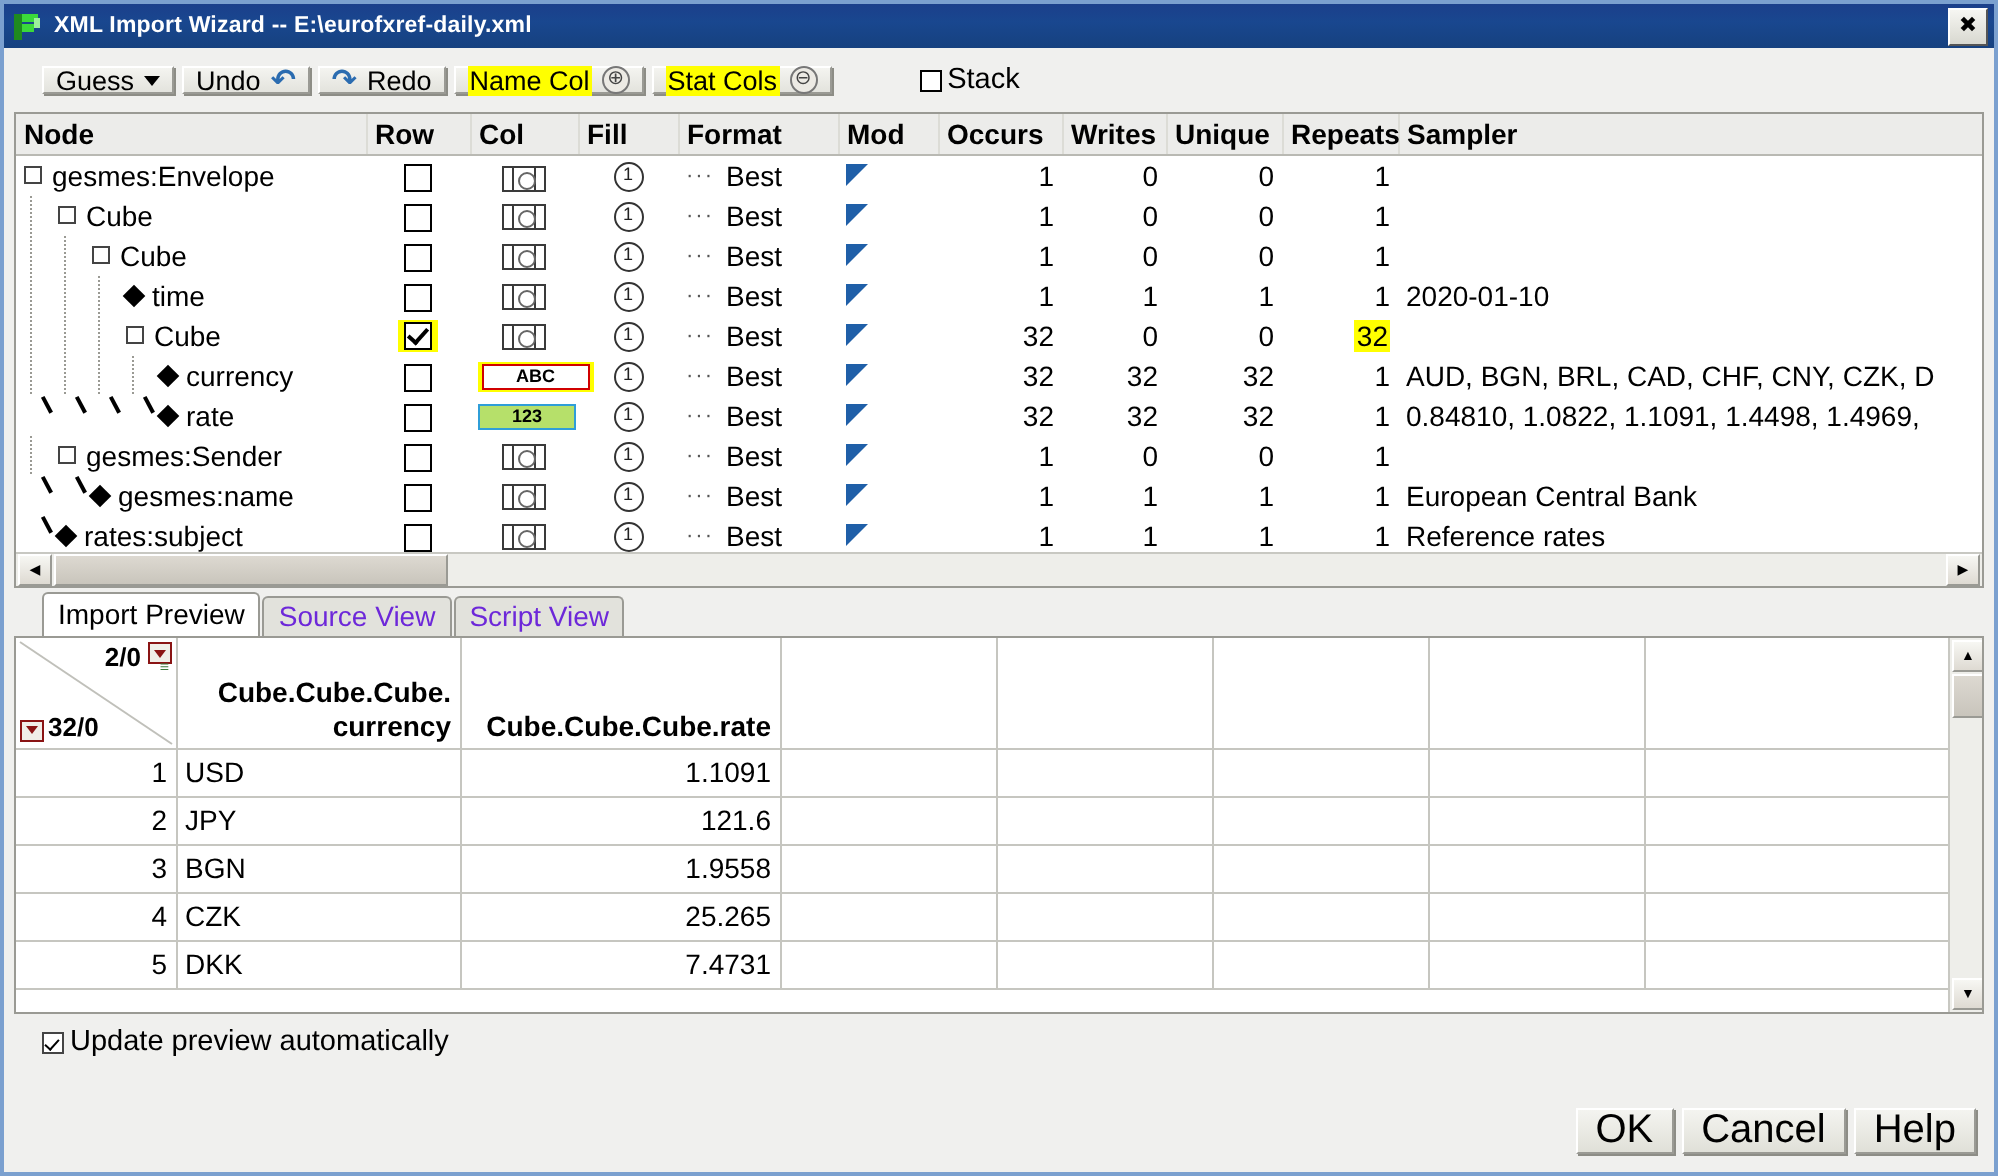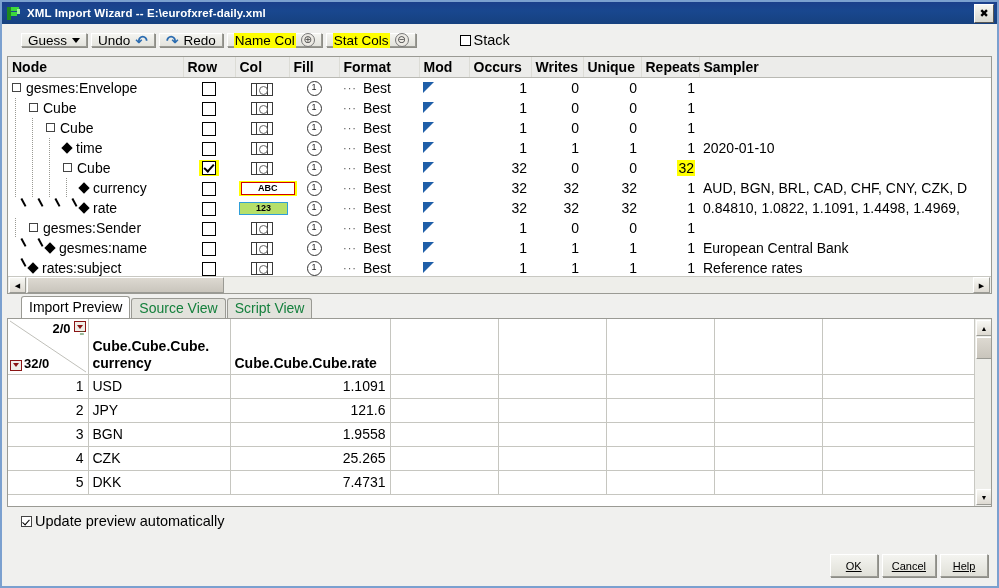--- a/index.html
+++ b/index.html
@@ -172,21 +172,21 @@
     height:14px;background:linear-gradient(to bottom,#ddd9d1,#c9c5bc);
     border:1px solid #9a9a94;border-top-color:#fff;border-left-color:#fff;
     width:195px;flex:none;cursor:pointer;
   }
   .sb-track{flex:1;height:14px;}
   
   .tabs{display:flex;align-items:flex-end;padding:5px 0 0 19px;height:24px;box-sizing:border-box;}
   .tab{
     height:20px;box-sizing:border-box;padding:1px 7px 0 7px;
     font-size:14px;border:1px solid #9a9a94;border-bottom:none;
-    background:#e2e2dc;color:#15803d;margin-right:1px;cursor:pointer;
+    background:#e2e2dc;color:#6d28d9;margin-right:1px;cursor:pointer;
     border-radius:3px 3px 0 0;line-height:17px;
   }
   .tab.active{background:#fff;color:#000;height:22px;line-height:19px;}
   
   .gridwrap{
     margin:0 5px;border:1px solid #9a9a94;background:#fff;
     height:189px;box-sizing:border-box;position:relative;overflow:hidden;
   }
   table.preview{border-collapse:collapse;table-layout:fixed;width:981px;}
   table.preview td,table.preview th{
@@ -196,21 +196,21 @@
   }
   .g-corner{width:80px;position:relative;padding:0 !important;height:55px !important;}
   .g-c1{width:142px;}
   .g-c2{width:160px;}
   .g-c3{width:108px;}
   .g-c4{width:108px;}
   .g-c5{width:108px;}
   .g-c6{width:108px;}
   .g-rest{width:auto;}
   table.preview th{
-    font-weight:bold;text-align:left;vertical-align:bottom;
+    font-weight:bold;text-align:right;vertical-align:bottom;
     height:55px;padding-bottom:2px;line-height:17px;
   }
   .corner-diag{position:absolute;left:0;top:0;width:100%;height:100%;overflow:hidden;}
   .corner-diag svg{display:block;}
   .cnt-top{position:absolute;right:17px;top:1px;font-size:13px;}
   .cnt-bot{position:absolute;left:16px;bottom:2px;font-size:13px;}
   .mini-dd{
     width:12px;height:11px;box-sizing:border-box;border:1px solid #8a1414;
     background:#f0eee8;display:inline-flex;align-items:center;justify-content:center;
     position:absolute;cursor:pointer;
@@ -246,22 +246,22 @@
     content:"";position:absolute;left:2px;top:1px;width:3px;height:6px;
     border:solid #000;border-width:0 1.5px 1.5px 0;transform:rotate(42deg);
   }
   .btnrow{
     position:absolute;right:9px;bottom:9px;display:flex;gap:4px;
   }
   .dlgbtn{
     min-width:48px;height:23px;box-sizing:border-box;
     border:1px solid #9a9a94;border-top-color:#fff;border-left-color:#fff;
     background:linear-gradient(to bottom,#f4f4f0 0%,#e0e0d8 100%);
-    font-size:11px;display:flex;align-items:center;justify-content:center;
-    padding:0 9px;cursor:pointer;box-shadow:1px 1px 0 #8d8d86;text-decoration:underline;
+    font-size:20px;display:flex;align-items:center;justify-content:center;
+    padding:0 9px;cursor:pointer;box-shadow:1px 1px 0 #8d8d86;
   }
 </style>
 </head>
 <body>
 
 <div class="window">
 
   <div class="titlebar">
     <span class="title-icon">
       <svg width="15" height="15" viewBox="0 0 15 15">

